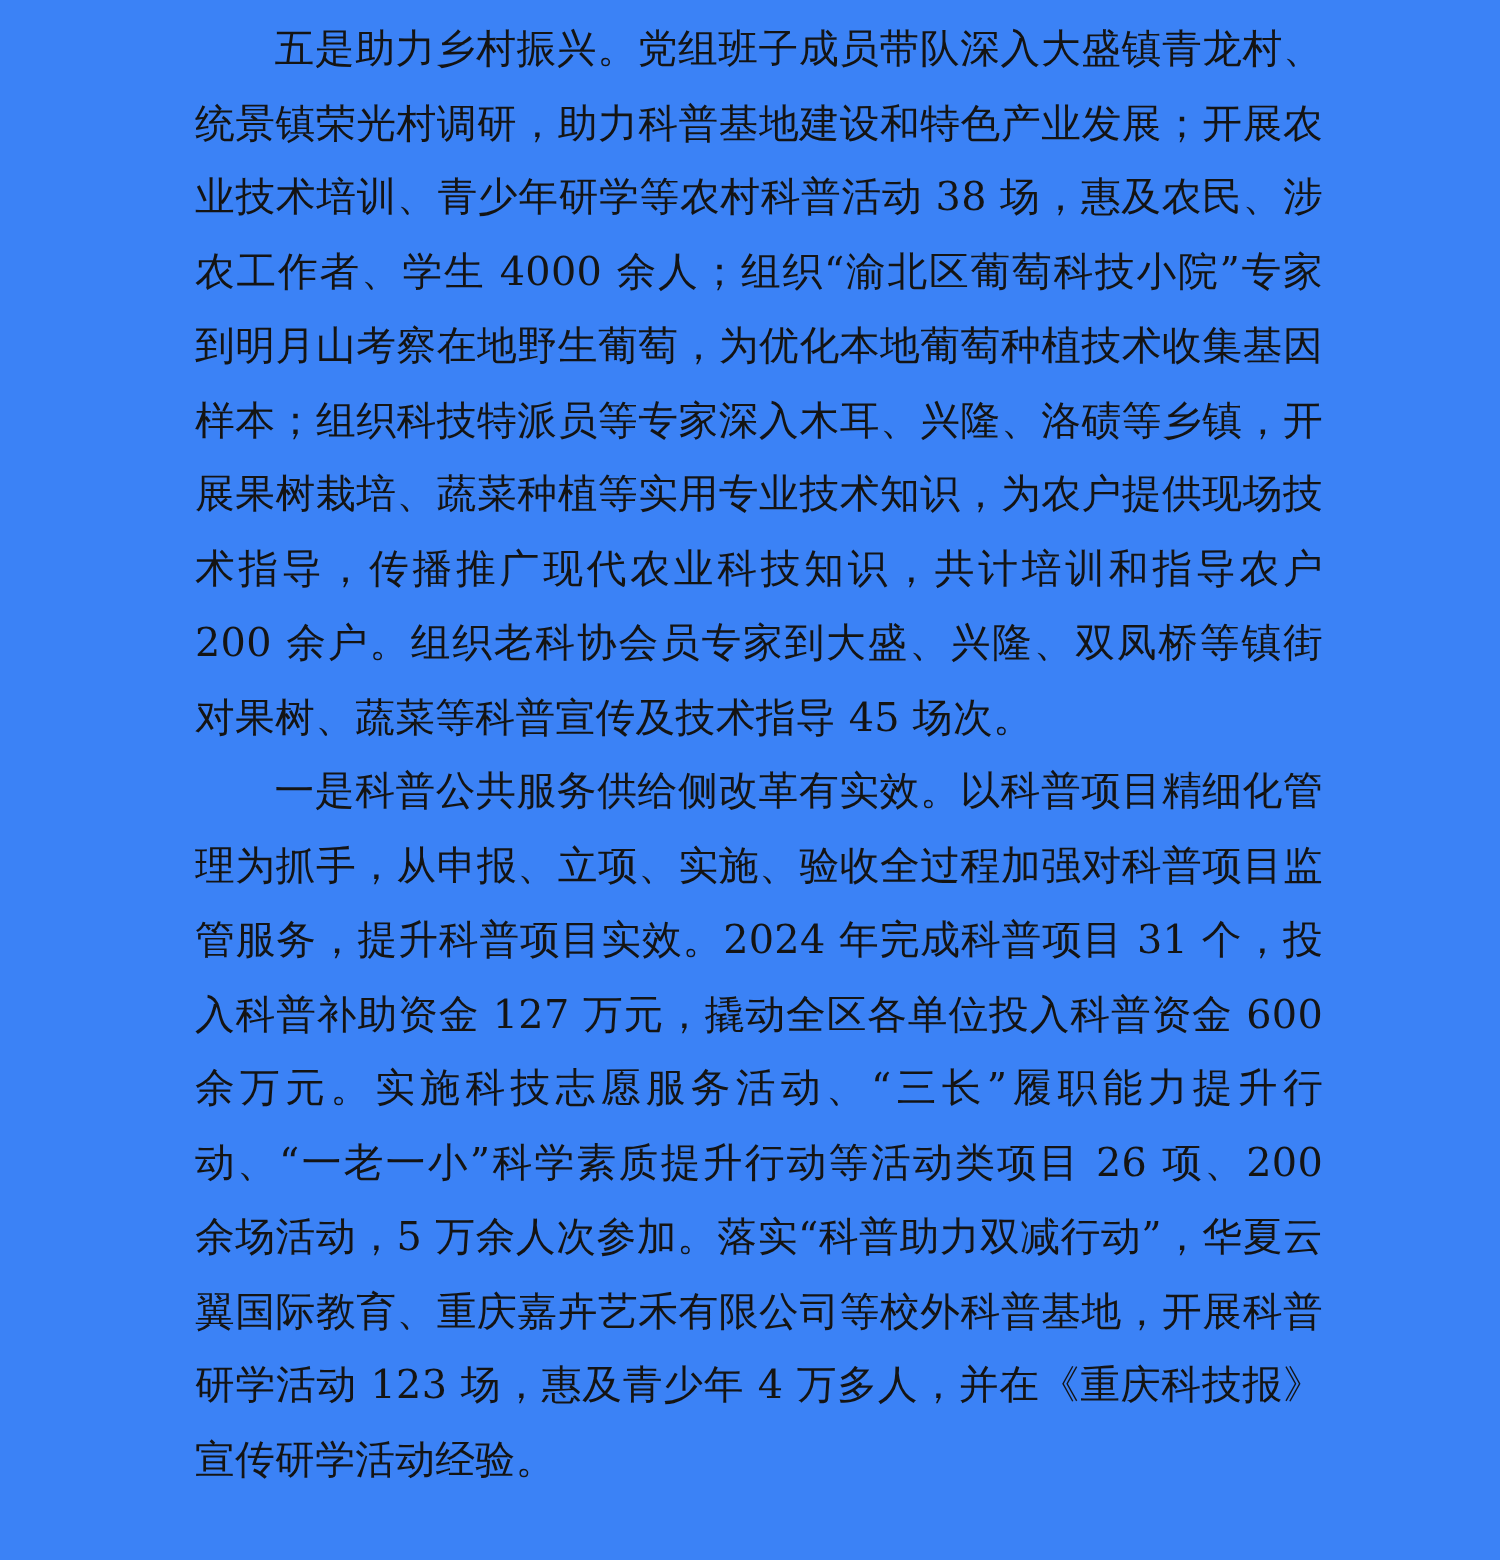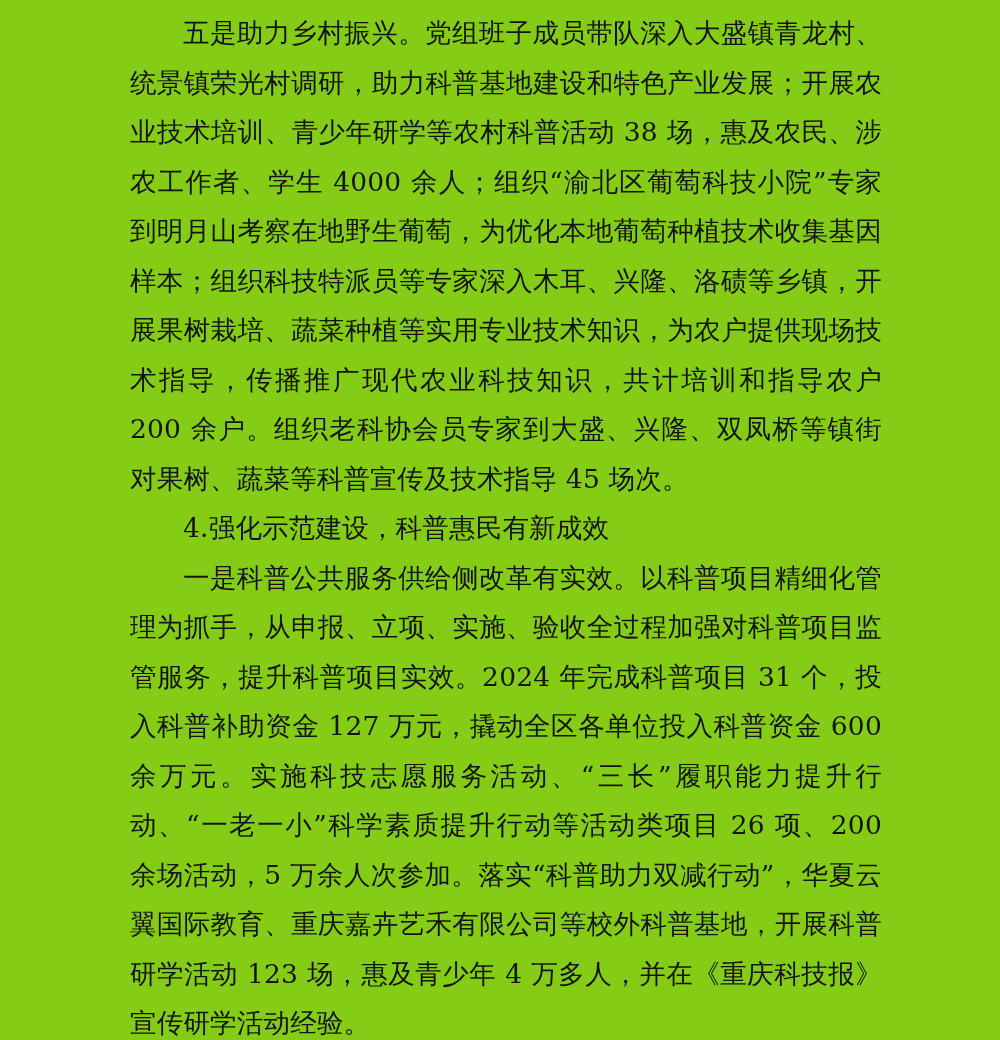--- a/index.html
+++ b/index.html
@@ -13,21 +13,21 @@
     font-family: "DejaVu Serif", "Liberation Serif", serif;
     color: #1a1a1a;
     overflow: hidden;
   }
   .page {
     position: relative;
     width: 1000px;
     height: 1040px;
     box-sizing: border-box;
     padding: 8px 118px 0 130px;
-    background: #84cc16;
+    background: #3b82f6;
   }
   .doc-body {
     font-size: 26.5px;
     line-height: 49.5px;
     text-align: justify;
     text-justify: inter-ideograph;
     letter-spacing: 0.2px;
     color: #141414;
   }
   p.para {
@@ -42,16 +42,15 @@
   .doc-body {
     font-family: "DejaVu Serif", "Liberation Serif", serif;
   }
 </style>
 </head>
 <body>
 
 <div class="page">
   <div class="doc-body">
     <p class="para">五是助力乡村振兴。党组班子成员带队深入大盛镇青龙村、统景镇荣光村调研，助力科普基地建设和特色产业发展；开展农业技术培训、青少年研学等农村科普活动 38 场，惠及农民、涉农工作者、学生 4000 余人；组织“渝北区葡萄科技小院”专家到明月山考察在地野生葡萄，为优化本地葡萄种植技术收集基因样本；组织科技特派员等专家深入木耳、兴隆、洛碛等乡镇，开展果树栽培、蔬菜种植等实用专业技术知识，为农户提供现场技术指导，传播推广现代农业科技知识，共计培训和指导农户 200 余户。组织老科协会员专家到大盛、兴隆、双凤桥等镇街对果树、蔬菜等科普宣传及技术指导 45 场次。</p>
-    <p class="para">4.强化示范建设，科普惠民有新成效</p>
     <p class="para">一是科普公共服务供给侧改革有实效。以科普项目精细化管理为抓手，从申报、立项、实施、验收全过程加强对科普项目监管服务，提升科普项目实效。2024 年完成科普项目 31 个，投入科普补助资金 127 万元，撬动全区各单位投入科普资金 600 余万元。实施科技志愿服务活动、“三长”履职能力提升行动、“一老一小”科学素质提升行动等活动类项目 26 项、200 余场活动，5 万余人次参加。落实“科普助力双减行动”，华夏云翼国际教育、重庆嘉卉艺禾有限公司等校外科普基地，开展科普研学活动 123 场，惠及青少年 4 万多人，并在《重庆科技报》宣传研学活动经验。</p>
   </div>
 </div>
 
 </body></html>

